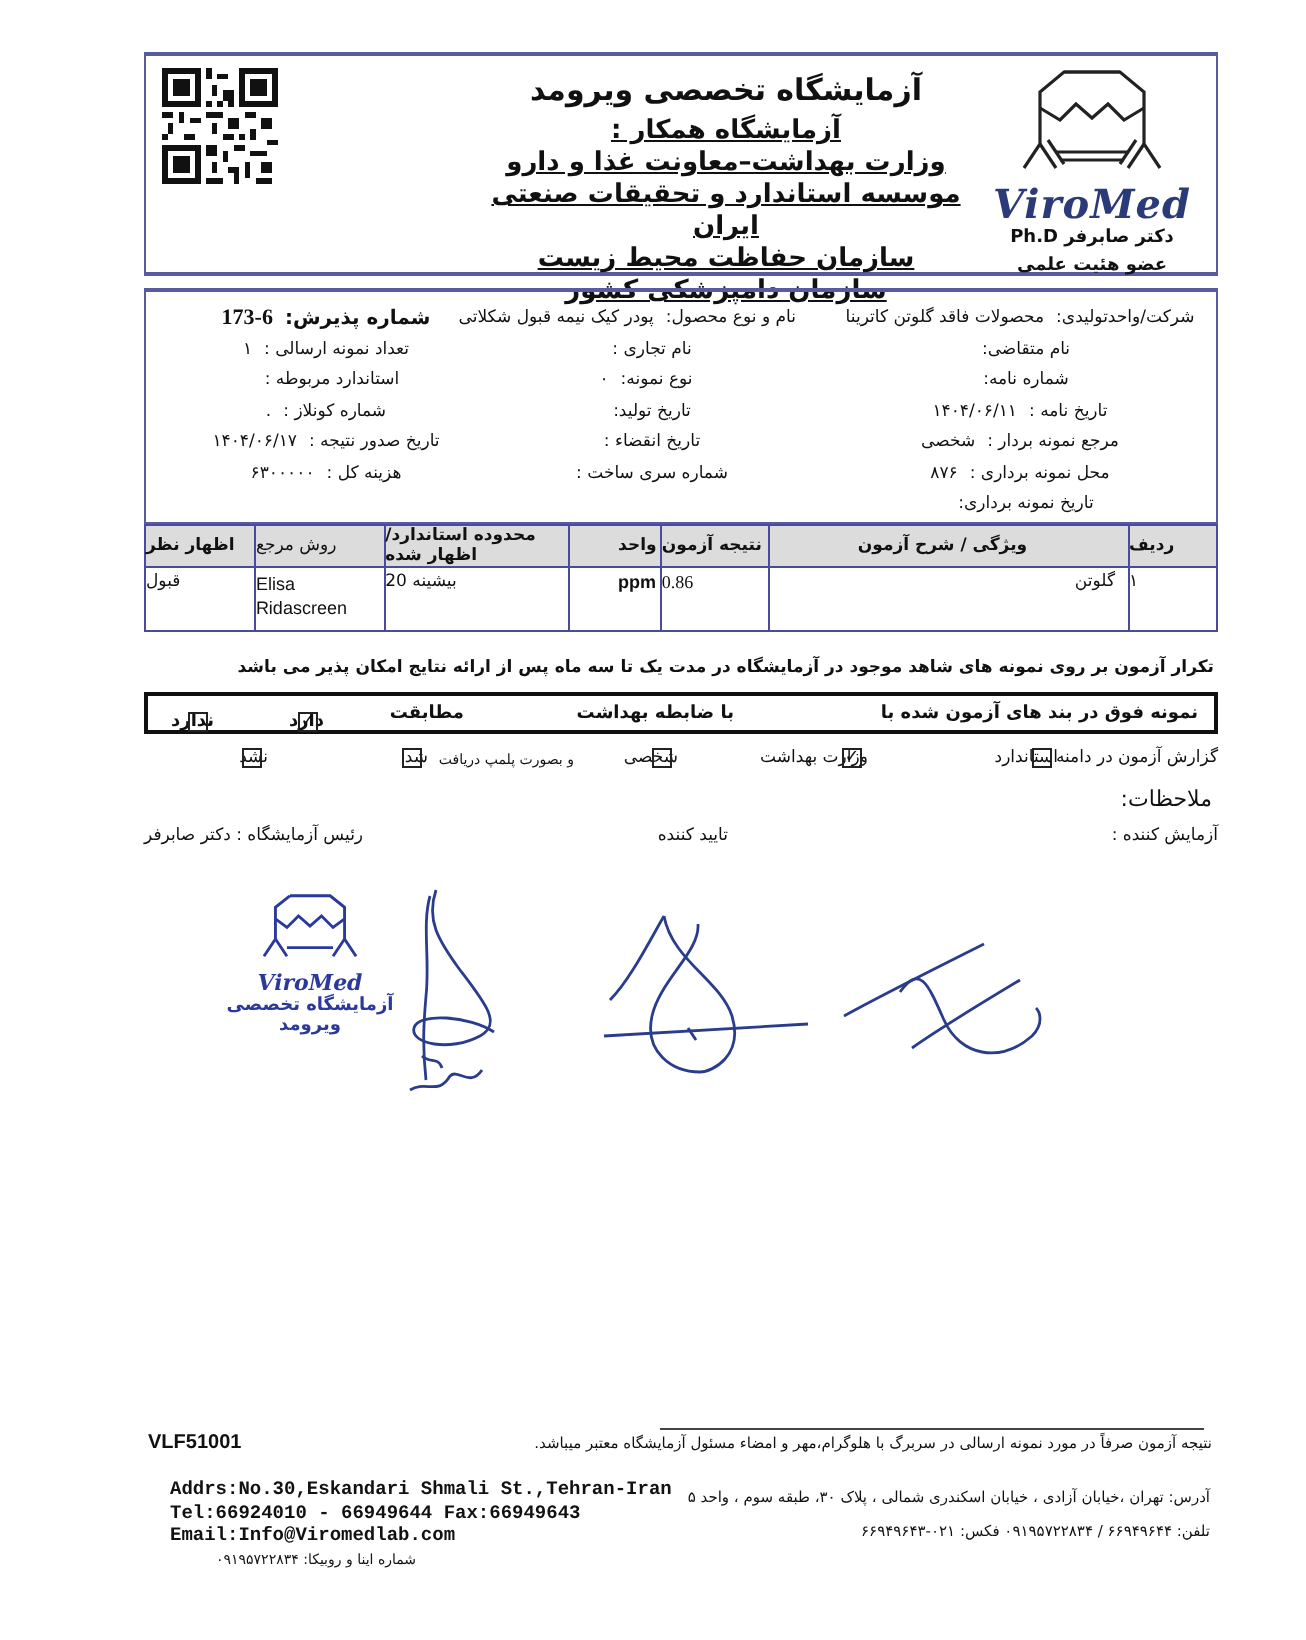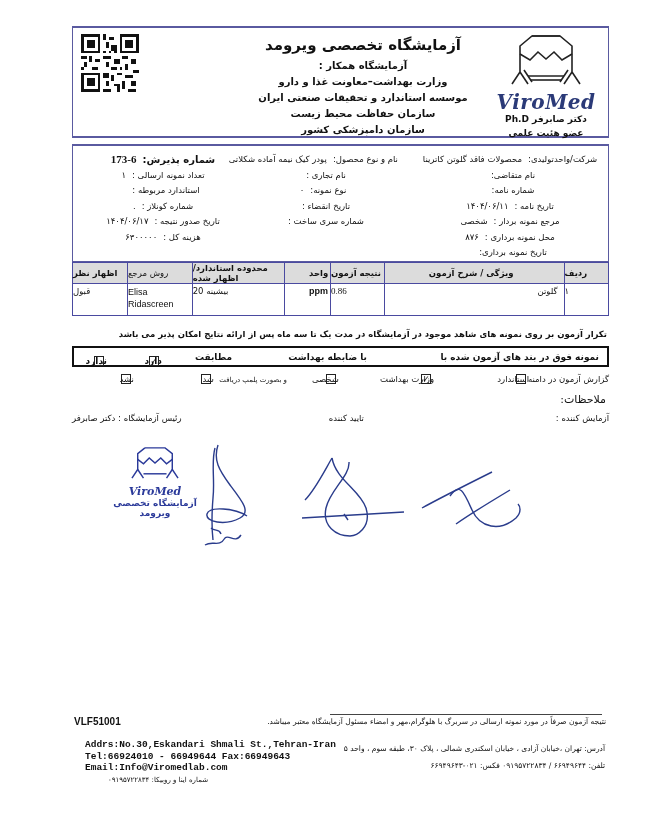--- a/index.html
+++ b/index.html
@@ -10,21 +10,21 @@
   .header-box {
     position: absolute; left: 72px; top: 26px; width: 537px; height: 112px;
     border: 1px solid #5a5aa0; border-top: 2px solid #5a5aa0; border-bottom: 2px solid #5a5aa0;
   }
   .qr { position: absolute; left: 8px; top: 6px; width: 58px; height: 58px; }
   .lab-titles {
     position: absolute; left: 170px; top: 8px; width: 240px; text-align: center;
     direction: rtl; font-weight: bold;
   }
   .lab-titles .main-title { font-size: 15px; margin-bottom: 4px; }
-  .lab-titles .line { font-size: 10px; line-height: 16px; }
+  .lab-titles .line { font-size: 13px; line-height: 16px; text-decoration: underline; }
   .logo-block { position: absolute; right: 12px; top: 4px; width: 100px; text-align: center; }
   .logo-block svg { width: 80px; height: 56px; }
   .logo-text { font-family: "DejaVu Serif", serif; font-style: italic; font-weight: bold; font-size: 20px; color: #2b3a78; letter-spacing: 0.5px; line-height: 20px; }
   .logo-sub { font-size: 9px; direction: rtl; line-height: 14px; font-weight: bold; }
 
   
   .info-box {
     position: absolute; left: 72px; top: 144px; width: 537px; height: 118px;
     border: 1px solid #5a5aa0; border-top: 2px solid #5a5aa0;
   }
@@ -166,23 +166,24 @@
   <div class="info-col col-a">
     <div class="row"><span>شرکت/واحدتولیدی:</span><span class="v">محصولات  فاقد گلوتن کاترینا</span></div>
     <div class="row"><span>نام متقاضی:</span><span class="v"></span></div>
     <div class="row"><span>شماره نامه:</span><span class="v"></span></div>
     <div class="row"><span>تاریخ نامه :</span><span class="v">۱۴۰۴/۰۶/۱۱</span></div>
     <div class="row"><span>مرجع نمونه بردار :</span><span class="v">شخصی</span></div>
     <div class="row"><span>محل نمونه برداری :</span><span class="v">۸۷۶</span></div>
     <div class="row"><span>تاریخ نمونه برداری:</span><span class="v"></span></div>
   </div>
   <div class="info-col col-b">
-    <div class="row"><span>نام و نوع محصول:</span><span class="v">پودر کیک نیمه آماده شکلاتی</span></div>
+    <div class="row"><span>نام و نوع محصول:</span><span class="v">پودر کیک نیمه قبول شکلاتی</span></div>
     <div class="row"><span>نام تجاری :</span><span class="v"></span></div>
     <div class="row"><span>نوع نمونه:</span><span class="v">۰</span></div>
+    <div class="row"><span>تاریخ تولید:</span><span class="v"></span></div>
     <div class="row"><span>تاریخ انقضاء :</span><span class="v"></span></div>
     <div class="row"><span>شماره سری ساخت :</span><span class="v"></span></div>
   </div>
   <div class="info-col col-c">
     <div class="row big"><span>شماره پذیرش:</span><span class="v">6-173</span></div>
     <div class="row"><span>تعداد نمونه ارسالی :</span><span class="v">۱</span></div>
     <div class="row"><span>استاندارد مربوطه :</span><span class="v"></span></div>
     <div class="row"><span>شماره کونلاز :</span><span class="v">.</span></div>
     <div class="row"><span>تاریخ صدور نتیجه :</span><span class="v">۱۴۰۴/۰۶/۱۷</span></div>
     <div class="row"><span>هزینه کل :</span><span class="v">۶۳۰۰۰۰۰</span></div>

